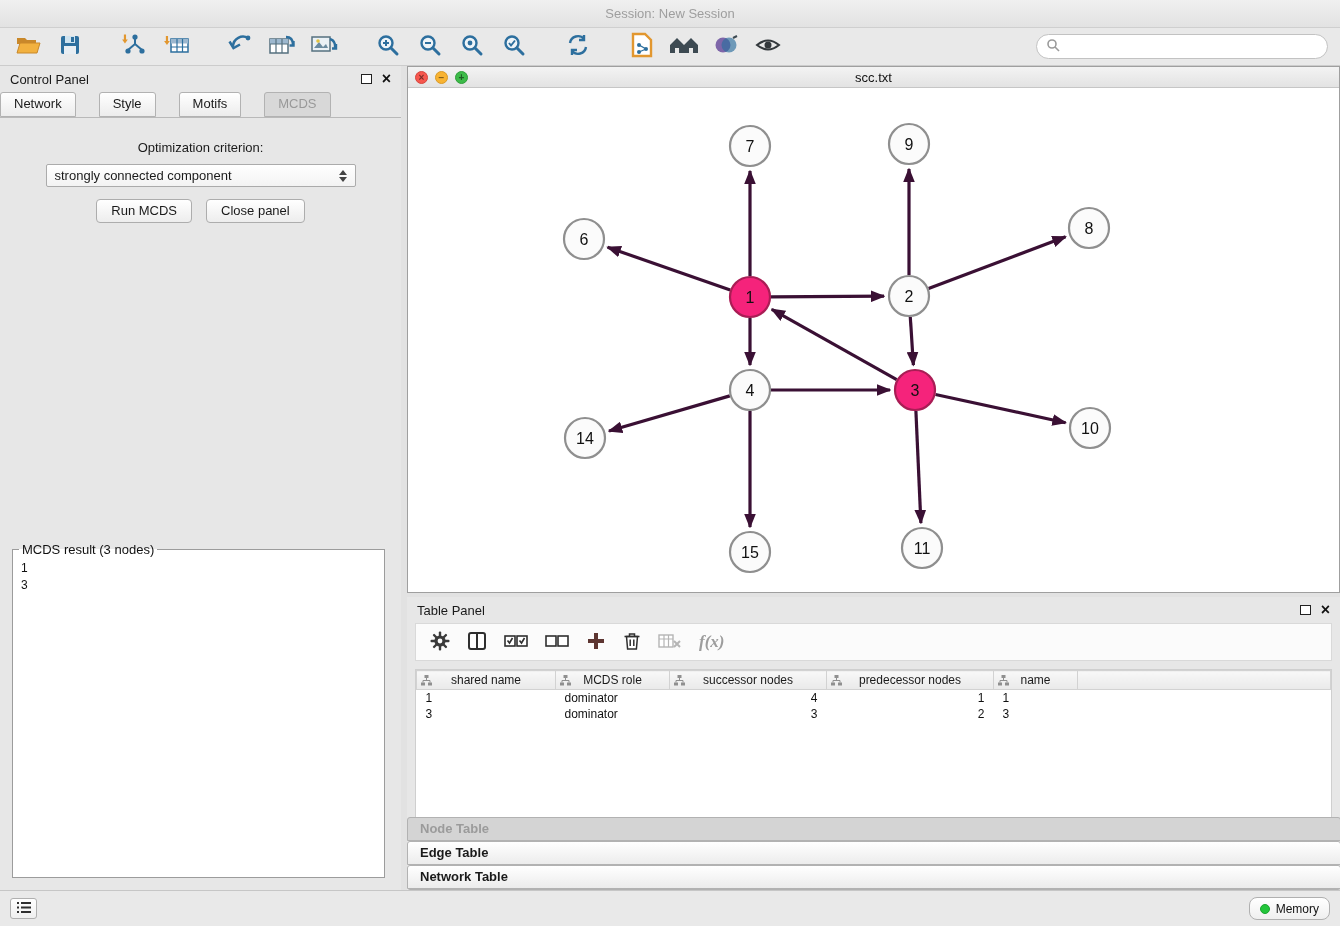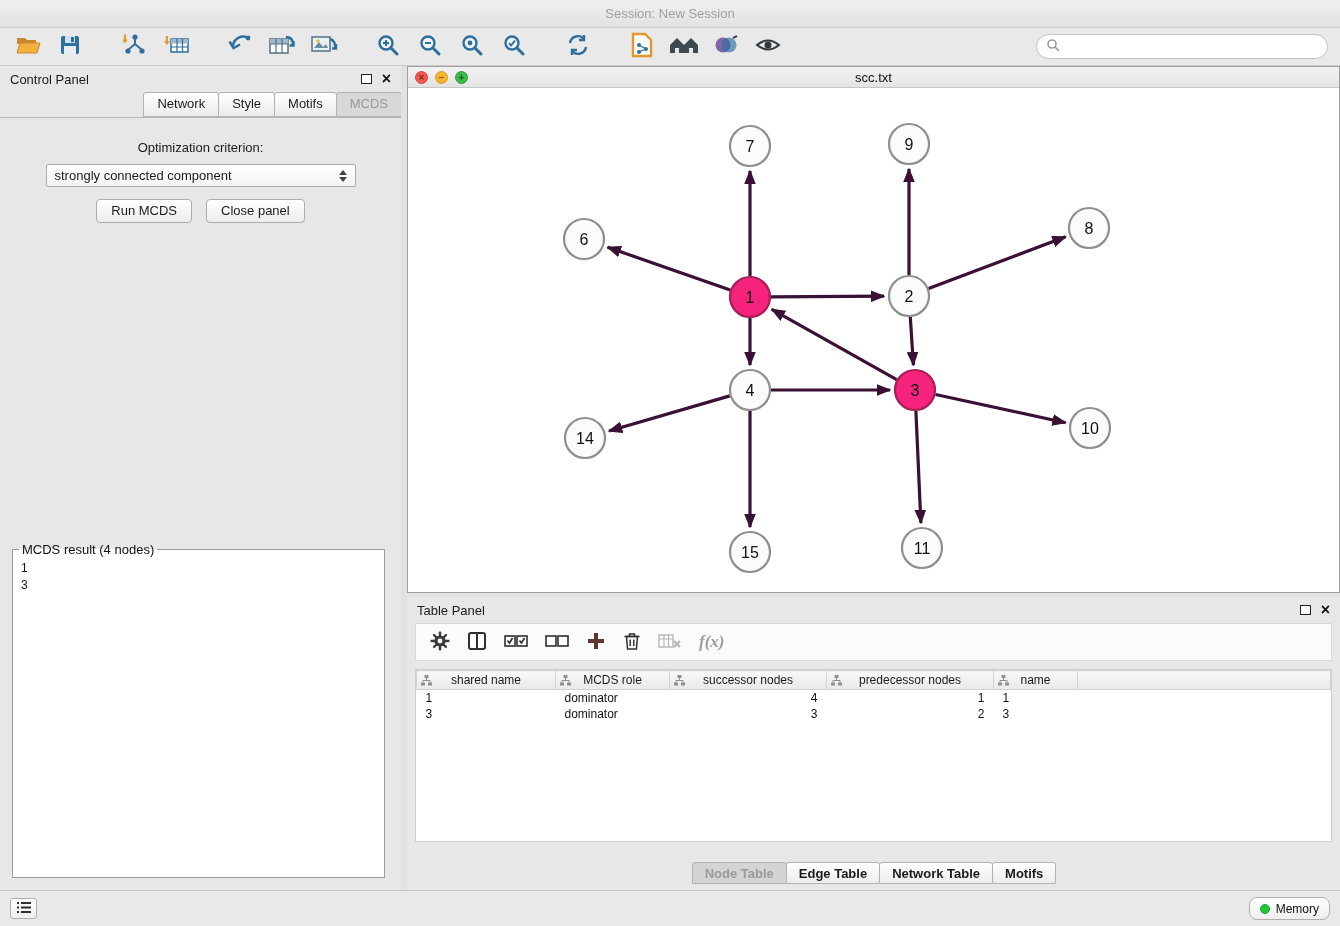--- a/index.html
+++ b/index.html
@@ -16,21 +16,21 @@
   .mlg{margin-left:22px;}
   #search-wrap{margin-left:auto;width:292px;height:25px;border:1px solid #c2c2c2;border-radius:13px;background:#fff;display:flex;align-items:center;padding:0 9px;gap:6px;}
   #search-input{border:none;outline:none;flex:1;font-size:13px;background:transparent;color:#333;}
 
   
   #control-panel{position:absolute;left:0;top:66px;width:401px;bottom:36px;background:#e7e7e7;}
   .panel-head{height:26px;display:flex;align-items:center;padding:0 10px;font-size:13px;}
   .panel-head .spacer{flex:1;}
   .float-icon{width:11px;height:10px;border:1.5px solid #222;margin-right:10px;background:#fff;}
   .close-icon{font-size:16px;font-weight:bold;color:#111;line-height:14px;}
-  #cp-tabs{display:flex;justify-content:flex-end;height:25px;}
+  #cp-tabs{display:flex;justify-content:flex-start;height:25px;gap:24px;}
   .tab{border:1px solid #b2b2b2;background:linear-gradient(#ffffff,#ececec);padding:3px 13px 4px;font-size:13px;border-radius:3px 3px 0 0;margin-right:-1px;white-space:nowrap;}
   .tab.active{background:#d8d8d8;color:#999;}
   #cp-body{position:absolute;top:51px;left:0;right:0;bottom:0;border-top:1px solid #b9b9b9;}
   #opt-label{text-align:center;padding-top:22px;font-size:13px;}
   #opt-select{width:310px;height:23px;margin:9px auto 0;border:1px solid #ababab;border-radius:2px;background:linear-gradient(#ffffff,#f3f3f3);display:flex;align-items:center;padding:0 8px;font-size:13px;}
   .stepper{margin-left:auto;display:flex;flex-direction:column;gap:2px;align-items:center;}
   .tri-up{width:0;height:0;border-left:4px solid transparent;border-right:4px solid transparent;border-bottom:5px solid #444;}
   .tri-down{width:0;height:0;border-left:4px solid transparent;border-right:4px solid transparent;border-top:5px solid #444;}
   #cp-buttons{display:flex;justify-content:center;gap:14px;margin-top:12px;}
   .btn{border:1px solid #adadad;border-radius:4px;background:linear-gradient(#ffffff,#ededed);padding:3px 14px 4px;font-size:13px;}
@@ -58,21 +58,21 @@
 
   
   #table-panel{position:absolute;left:407px;top:597px;width:933px;height:291px;background:#e7e7e7;}
   #tp-toolbar{position:absolute;top:26px;left:8px;right:8px;height:38px;background:#fbfbfb;border:1px solid #d9d9d9;display:flex;align-items:center;gap:17px;padding:0 14px;font-weight:bold;}
   #fx-label{font-family:"Liberation Serif","DejaVu Serif",serif;font-style:italic;font-size:17px;color:#9d9d9d;}
   #tp-table-wrap{position:absolute;top:72px;left:8px;right:8px;bottom:46px;background:#fff;border:1px solid #cfcfcf;overflow:hidden;}
   #tp-table{border-collapse:collapse;width:100%;table-layout:fixed;font-size:12px;}
   #tp-table th{position:relative;height:19px;font-weight:normal;font-size:12px;background:linear-gradient(#f8f8f8,#e9e9e9);border:1px solid #d2d2d2;text-align:center;overflow:hidden;white-space:nowrap;}
   .th-ic{position:absolute;left:4px;top:4px;}
   #tp-table td{height:16px;padding:0 9px;overflow:hidden;white-space:nowrap;color:#111;}
-  #tp-tabs{position:absolute;bottom:4px;left:0;right:0;display:flex;justify-content:center;height:22px;}
+  #tp-tabs{position:absolute;bottom:12px;left:0;right:0;display:flex;justify-content:center;height:22px;flex-direction:column;}
   .tp-tab{border:1px solid #b2b2b2;background:linear-gradient(#ffffff,#ececec);padding:3px 12px 4px;font-size:13px;font-weight:bold;margin-right:-1px;border-radius:3px 3px 0 0;white-space:nowrap;}
   .tp-tab.active{background:#d4d4d4;color:#9b9b9b;}
 
   
   #statusbar{position:absolute;left:0;right:0;bottom:0;height:36px;border-top:1px solid #c6c6c6;background:#e9e9e9;display:flex;align-items:center;padding:0 10px;}
   #menu-btn{width:27px;height:21px;border:1px solid #b0b0b0;border-radius:3px;background:linear-gradient(#ffffff,#efefef);display:flex;align-items:center;justify-content:center;}
   #memory-btn{margin-left:auto;height:23px;border:1px solid #b0b0b0;border-radius:8px;background:linear-gradient(#ffffff,#efefef);display:flex;align-items:center;gap:6px;padding:0 10px;font-size:12px;color:#111;}
   .mem-dot{width:10px;height:10px;border-radius:50%;background:#23c53b;border:1px solid #1ba530;}
 </style>
 </head>
@@ -240,21 +240,21 @@
         <span class="stepper">
             <span class="tri-up"></span>
             <span class="tri-down"></span>
           </span>
       </div>
       <div id="cp-buttons">
         <div class="btn">Run MCDS</div>
         <div class="btn">Close panel</div>
       </div>
       <fieldset id="result-box">
-        <legend>MCDS result (4 nodes)</legend>
+        <legend>MCDS result (3 nodes)</legend>
         <div id="result-lines">
           <div>1</div>
           <div>3</div>
         </div>
       </fieldset>
     </div>
   </div>
 
   <div id="v-splitter"></div>
 

